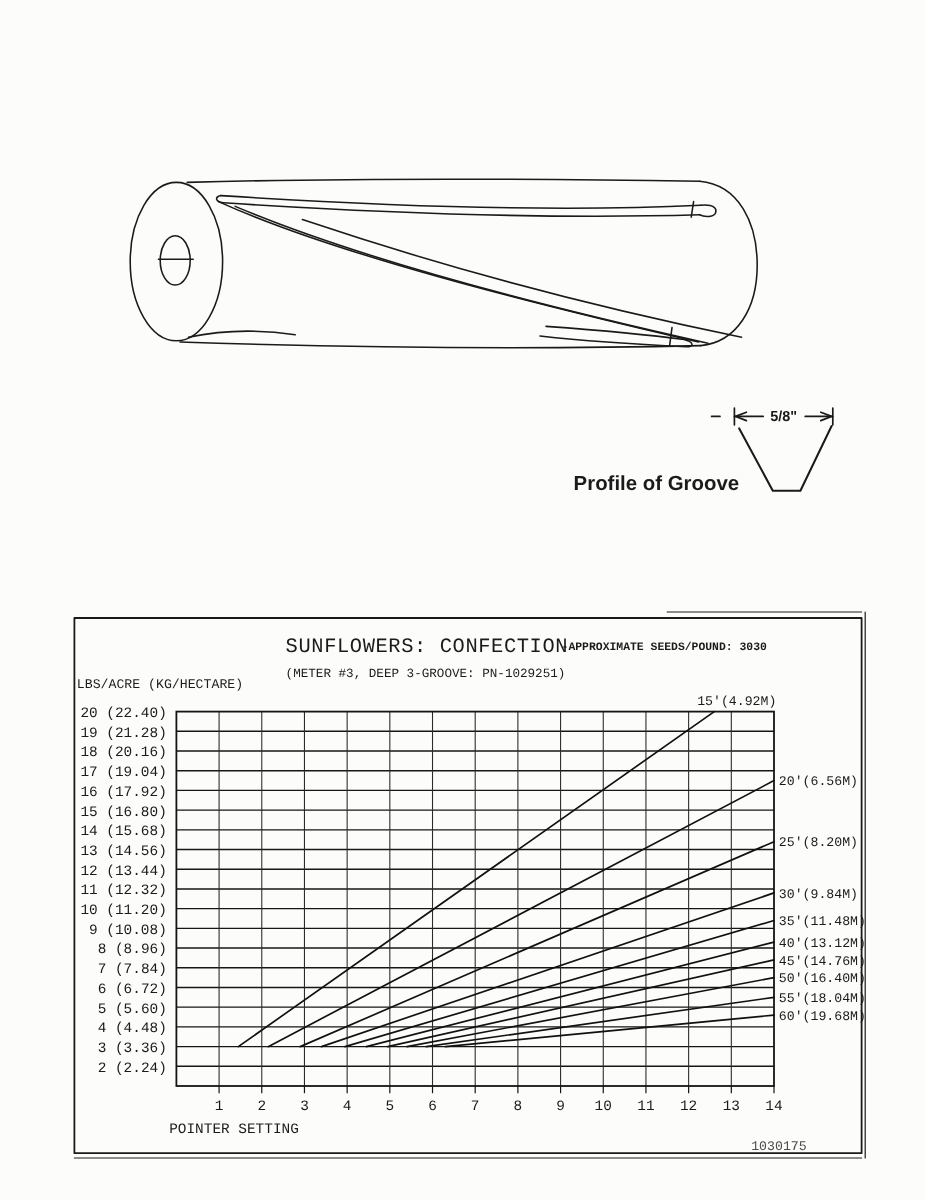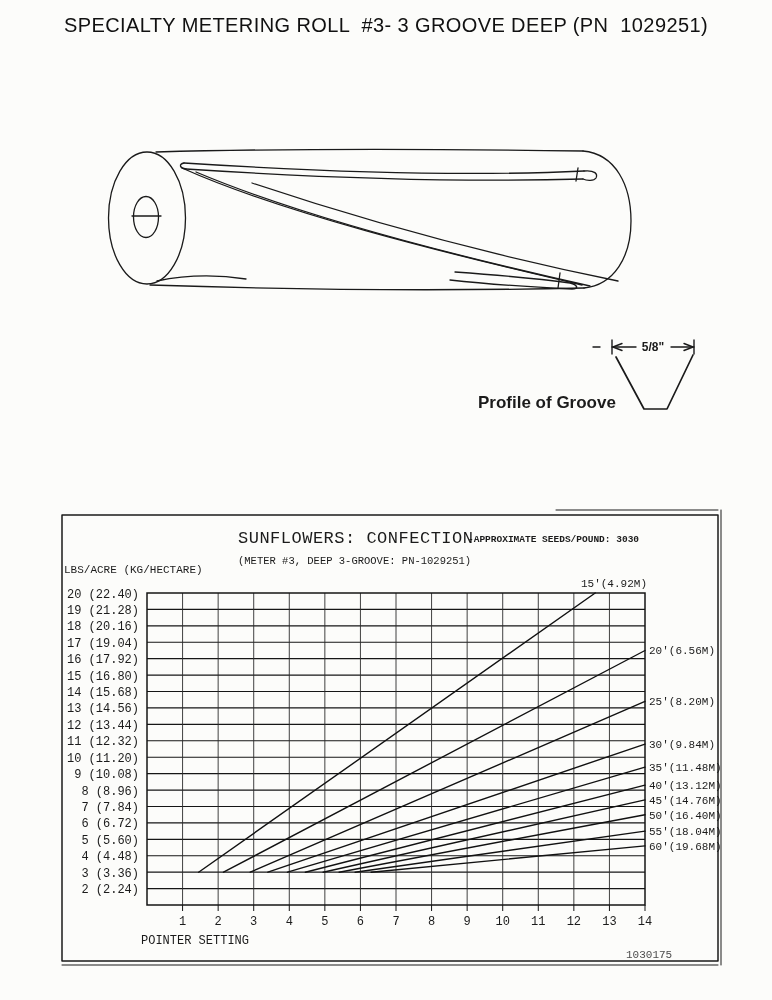--- a/index.html
+++ b/index.html
@@ -33,21 +33,20 @@
   .doc-num{font-size:11px;fill:#4d4d4d;}
   .dim-label{font-size:12px;font-weight:bold;}
   .profile-caption{font-size:17px;font-weight:bold;}
   .ink{stroke:#1a1a1a;fill:none;stroke-linecap:round;stroke-linejoin:round;}
 </style>
 </head>
 <body>
 
 <div class="page">
 
-  <div class="doc-title">SPECIALTY METERING ROLL  #3- 3 GROOVE DEEP (PN  1029251)</div>
 
   <svg width="772" height="1000" viewBox="0 0 772 1000">
 
     <g class="ink" stroke-width="1.3">
 
       <path d="M156,152 C300,148 450,149 583,151"></path>
       <path d="M150,285 C300,290 450,291 584,288"></path>
       <path d="M583,151 C616,154 631,186 631,221 C631,257 614,285 584,288"></path>
 
       <ellipse cx="147" cy="218" rx="38.5" ry="66"></ellipse>

